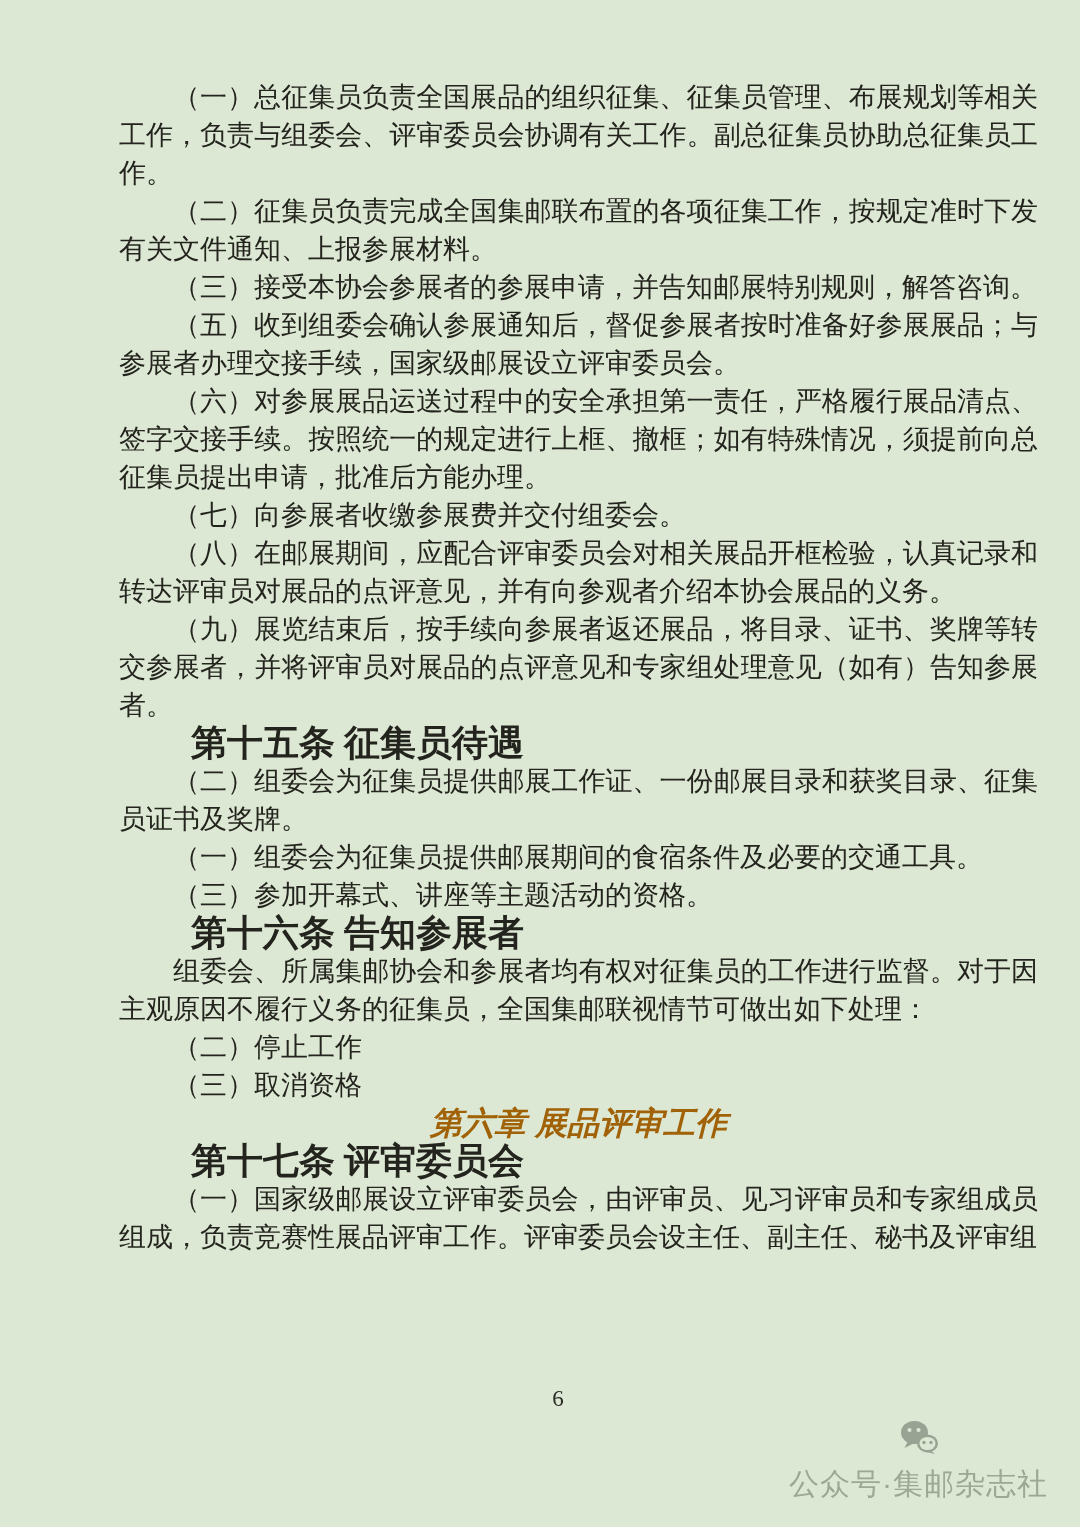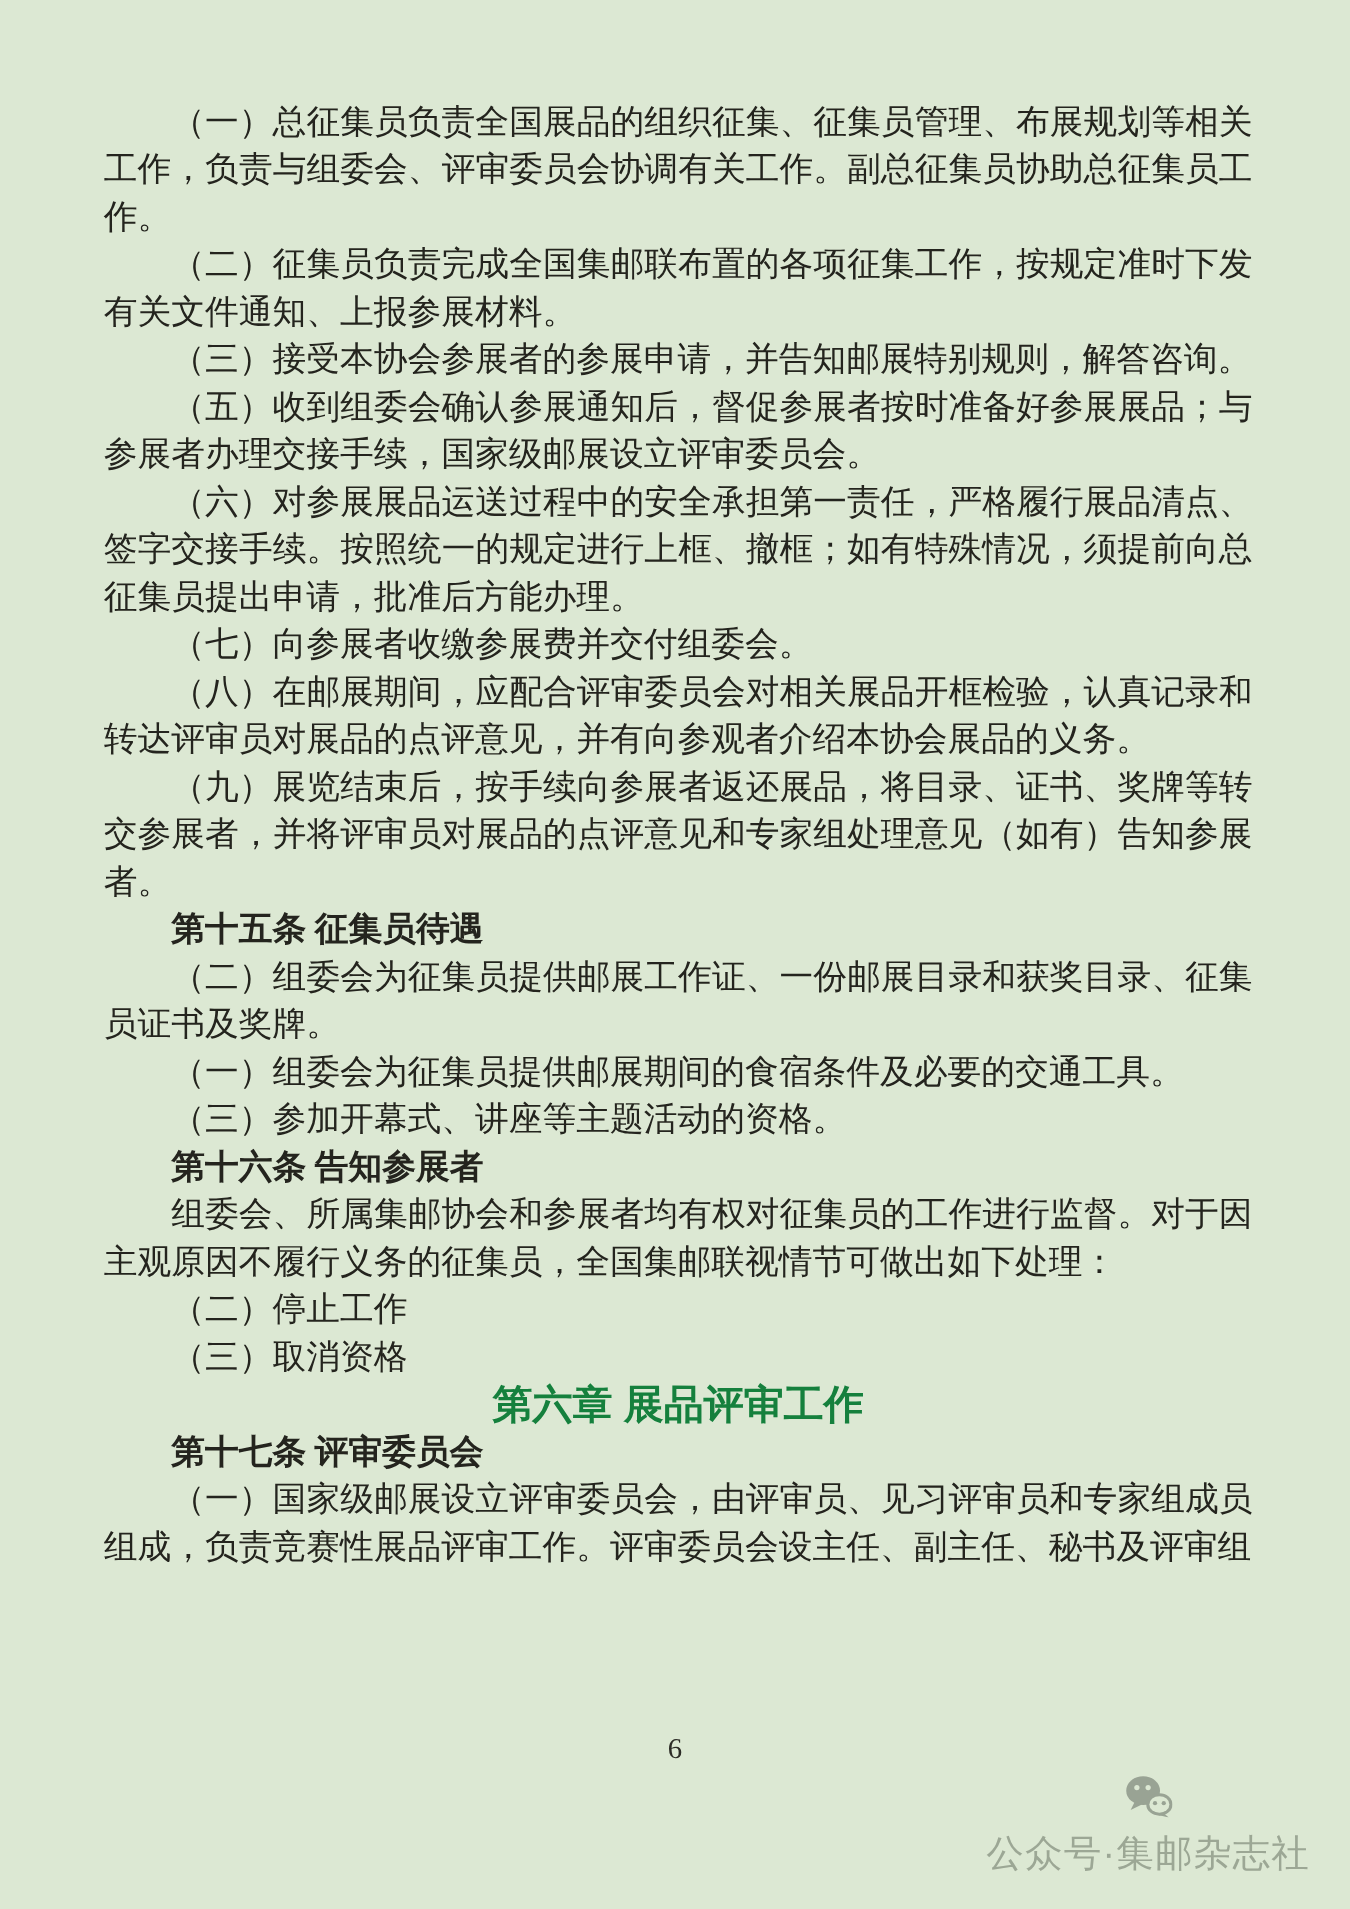--- a/index.html
+++ b/index.html
@@ -11,54 +11,56 @@
     height: 1527px;
     background: #dce8d3;
     font-family: "Liberation Serif", serif;
     color: #24241e;
     position: relative;
     overflow: hidden;
   }
   .page {
     position: absolute;
     inset: 0;
+    margin-left: 36px;
   }
   .doc-body {
     position: absolute;
     top: 78px;
     left: 83px;
     width: 919px;
     font-size: 27px;
     line-height: 38px;
     text-align: justify;
     text-justify: inter-ideograph;
   }
   .para {
     margin: 0;
     text-indent: 2em;
     letter-spacing: 0;
   }
   .article-heading {
     margin: 0;
     text-indent: 2em;
-    font-size: 27px;
+    font-size: 36px;
     font-weight: 600;
     line-height: 38px;
     
     font-family: "Liberation Serif", serif;
   }
   .chapter-heading {
     margin: 0;
     text-indent: 0;
     text-align: center;
     font-family: "Liberation Sans", sans-serif;
     font-weight: 700;
     font-size: 32px;
     line-height: 38px;
-    color: #15803d;
+    color: #a16207;
+    font-style: italic;
   }
   .page-number {
     position: absolute;
     top: 1384px;
     left: 0;
     width: 100%;
     text-align: center;
     font-size: 23px;
     line-height: 30px;
     color: #2c2c26;

